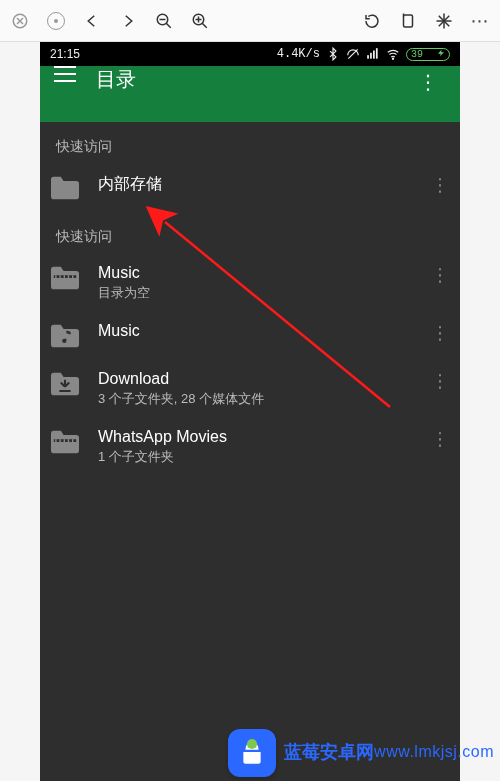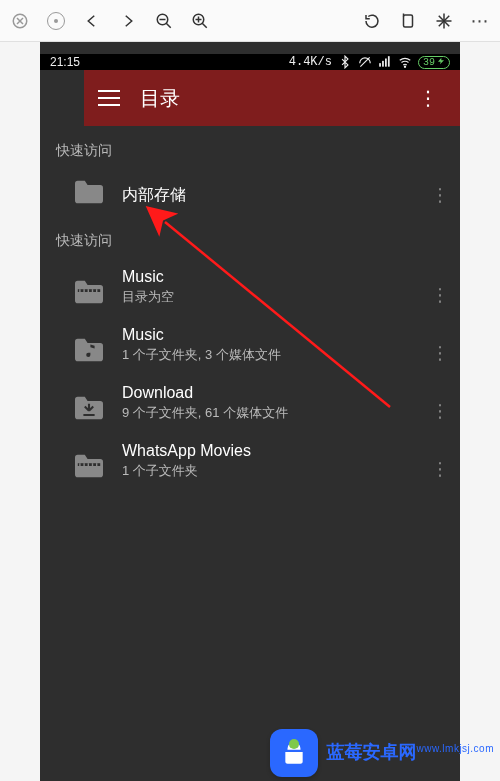--- a/index.html
+++ b/index.html
@@ -36,62 +36,59 @@
     left: 40px;
     top: 42px;
     width: 420px;
     height: 740px;
     background: #2e2e2e;
     color: #fff;
     overflow: hidden;
   }
   
   .statusbar {
-    height: 16px;
+    height: 24px;
     background: #000;
     display: flex;
     align-items: center;
     justify-content: space-between;
     padding: 0 10px;
     font-size: 12px;
     color: #eee;
-    margin-top: 12px;
   }
   .statusbar .sb-right { display: flex; align-items: center; gap: 6px; font-family: Liberation Mono, monospace; }
   .sb-icon { width:14px; height:14px; display:inline-flex; align-items:center; justify-content:center; }
   .sb-batt {
-    display:inline-flex; align-items:flex-start; gap:2px;
+    display:inline-flex; align-items:flex-start; gap:14px;
     border:1px solid #6c6; border-radius:8px; padding:0 4px; font-size:10px; color:#6c6;
   }
   
   .app-header {
     height: 56px;
     display: flex;
-    align-items: center;
     padding: 0 14px;
     gap: 20px;
-    background: #7f1d1d;
-    margin-left: 44px;
+    background: #15803d;
   }
   .hamburger { width:22px; height:16px; display:flex; flex-direction:column; justify-content:space-between; cursor:pointer; }
   .hamburger span { display:block; height:2px; background:#fff; width:100%; }
   .app-title { font-size: 20px; font-weight: 400; color:#fff; }
   .header-spacer { flex:1; }
   .v-dots { font-size:20px; color:#fff; cursor:pointer; padding:4px 8px; }
   
   .section-label {
     font-size: 14px;
     color: #bbb;
     padding: 16px 16px 8px;
   }
   
   .item {
     display: flex;
-    align-items: flex-end;
-    padding: 10px 4px 10px 32px;
+    align-items: flex-start;
+    padding: 10px 4px 10px 8px;
     gap: 16px;
     cursor: pointer;
   }
   .item .folder-icon {
     width: 34px; height: 28px;
     position: relative;
     flex-shrink:0;
     display:flex; align-items:center; justify-content:center;
   }
   .item .folder-icon svg { width:34px; height:28px; }
@@ -116,21 +113,21 @@
     font-size:24px; font-weight:bold;
     box-shadow: 0 2px 4px rgba(0,0,0,0.2);
     position:relative;
   }
   .wm-icon::before{
     content:""; position:absolute; width:10px; height:10px; background:#7fc94a; border-radius:50%;
     top:10px; left:50%; transform:translateX(-50%);
   }
   .wm-text { display:flex; flex-direction:row; line-height:1.1; }
   .wm-text .line1 { font-size:18px; font-weight:700; color:#2a68ff; }
-  .wm-text .line2 { font-size:10px; color:#2a68ff; letter-spacing:0.5px; }
+  .wm-text .line2 { font-size:16px; color:#2a68ff; letter-spacing:0.5px; }
 </style>
 </head>
 <body>
 
 <div class="top-toolbar">
   <div class="tgrp">
     <span class="tb-icon tb-close">
       <svg viewBox="0 0 24 24" fill="none" stroke="currentColor" stroke-width="2">
           <circle cx="12" cy="12" r="9"></circle>
           <line x1="8" y1="8" x2="16" y2="16"></line>
@@ -285,35 +282,34 @@
 
   <div class="item">
     <span class="folder-icon">
       <svg viewBox="0 0 24 20" fill="#888">
           <path d="M2 4a2 2 0 0 1 2-2h5l2 3h9a2 2 0 0 1 2 2v9a2 2 0 0 1-2 2H4a2 2 0 0 1-2-2V4z"></path>
           <path d="M13 8v5.5a1.5 1.5 0 1 1-1.5-1.5H13V8l3 1v-2l-3-1z" fill="#2e2e2e"></path>
         </svg>
     </span>
     <div class="texts">
       <div class="title">Music</div>
-      <div class="subtitle">1 个子文件夹, 3 个媒体文件</div>
     </div>
     <div class="item-menu">⋮</div>
   </div>
 
   <div class="item">
     <span class="folder-icon">
       <svg viewBox="0 0 24 20" fill="#888">
           <path d="M2 4a2 2 0 0 1 2-2h5l2 3h9a2 2 0 0 1 2 2v9a2 2 0 0 1-2 2H4a2 2 0 0 1-2-2V4z"></path>
           <path d="M12 7v5m0 0l-3-3m3 3l3-3M8 15h8" stroke="#2e2e2e" stroke-width="1.5" fill="none"></path>
         </svg>
     </span>
     <div class="texts">
       <div class="title">Download</div>
-      <div class="subtitle">9 个子文件夹, 61 个媒体文件</div>
+      <div class="subtitle">3 个子文件夹, 28 个媒体文件</div>
     </div>
     <div class="item-menu">⋮</div>
   </div>
 
   <div class="item">
     <span class="folder-icon">
       <svg viewBox="0 0 24 20" fill="#888">
           <path d="M2 4a2 2 0 0 1 2-2h5l2 3h9a2 2 0 0 1 2 2v9a2 2 0 0 1-2 2H4a2 2 0 0 1-2-2V4z"></path>
           <rect x="4" y="8" width="16" height="2" fill="#2e2e2e"></rect>
           <rect x="5" y="8" width="1" height="2" fill="#888"></rect>

